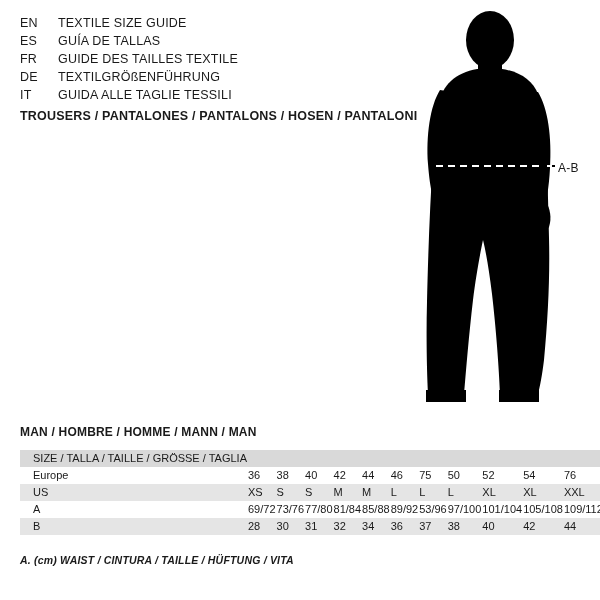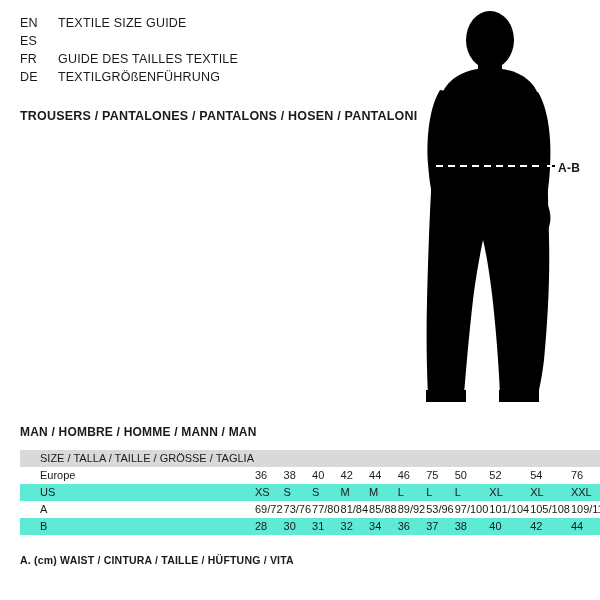--- a/index.html
+++ b/index.html
@@ -65,21 +65,21 @@
   .figure-svg {
     position: absolute;
     left: 0;
     top: 0;
   }
   .ab-label {
     position: absolute;
     left: 158px;
     top: 153px;
     font-size: 12px;
-    font-weight: bold;
+    font-weight: normal;
     letter-spacing: 0.3px;
   }
 
   
   .table-title {
     position: absolute;
     left: 20px;
     top: 425px;
     font-size: 12px;
     font-weight: bold;
@@ -96,67 +96,73 @@
   .size-table td {
     padding: 0;
     height: 17px;
     line-height: 17px;
     white-space: nowrap;
   }
   .size-table tr.head td {
     background: #d9d9d9;
   }
   .size-table tr.shade td {
-    background: #5eead4;
+    background: #e5e5e5;
   }
   .size-table td.label {
     width: 92px;
-    padding-left: 20px;
+    padding-left: 13px;
   }
   .size-table td.val {
     width: 52px;
     text-align: left;
     padding-left: 1px;
     margin-top: 27px;
   }
 
   
   .footnotes {
     position: absolute;
     left: 20px;
     top: 553px;
     font-size: 10.5px;
     font-weight: bold;
     letter-spacing: 0.2px;
   }
   .footnotes div {
     height: 15px;
     line-height: 15px;
+    font-style: italic;
   }
 </style>
 </head>
 <body>
 
 <div class="page">
 
   <div class="lang-block">
     <div class="lang-row">
       <span class="lang-code">EN</span>
       <span class="lang-text">TEXTILE SIZE GUIDE</span>
     </div>
     <div class="lang-row">
       <span class="lang-code">ES</span>
+      <span class="lang-text">GUÍA DE TALLAS</span>
     </div>
     <div class="lang-row">
       <span class="lang-code">FR</span>
       <span class="lang-text">GUIDE DES TAILLES TEXTILE</span>
     </div>
     <div class="lang-row">
       <span class="lang-code">DE</span>
       <span class="lang-text">TEXTILGRÖßENFÜHRUNG</span>
+    </div>
+    <div class="lang-row">
+      <span class="lang-code">IT</span>
+      <span class="lang-text">GUIDA ALLE TAGLIE TESSILI</span>
     </div>
   </div>
 
   <div class="category-title">TROUSERS / PANTALONES / PANTALONS / HOSEN / PANTALONI</div>
 
   <div class="figure-wrap">
     <svg class="figure-svg" width="200" height="400" viewBox="0 0 200 400">
 
       <ellipse cx="90" cy="32" rx="24" ry="29" fill="#000000"></ellipse>
 

